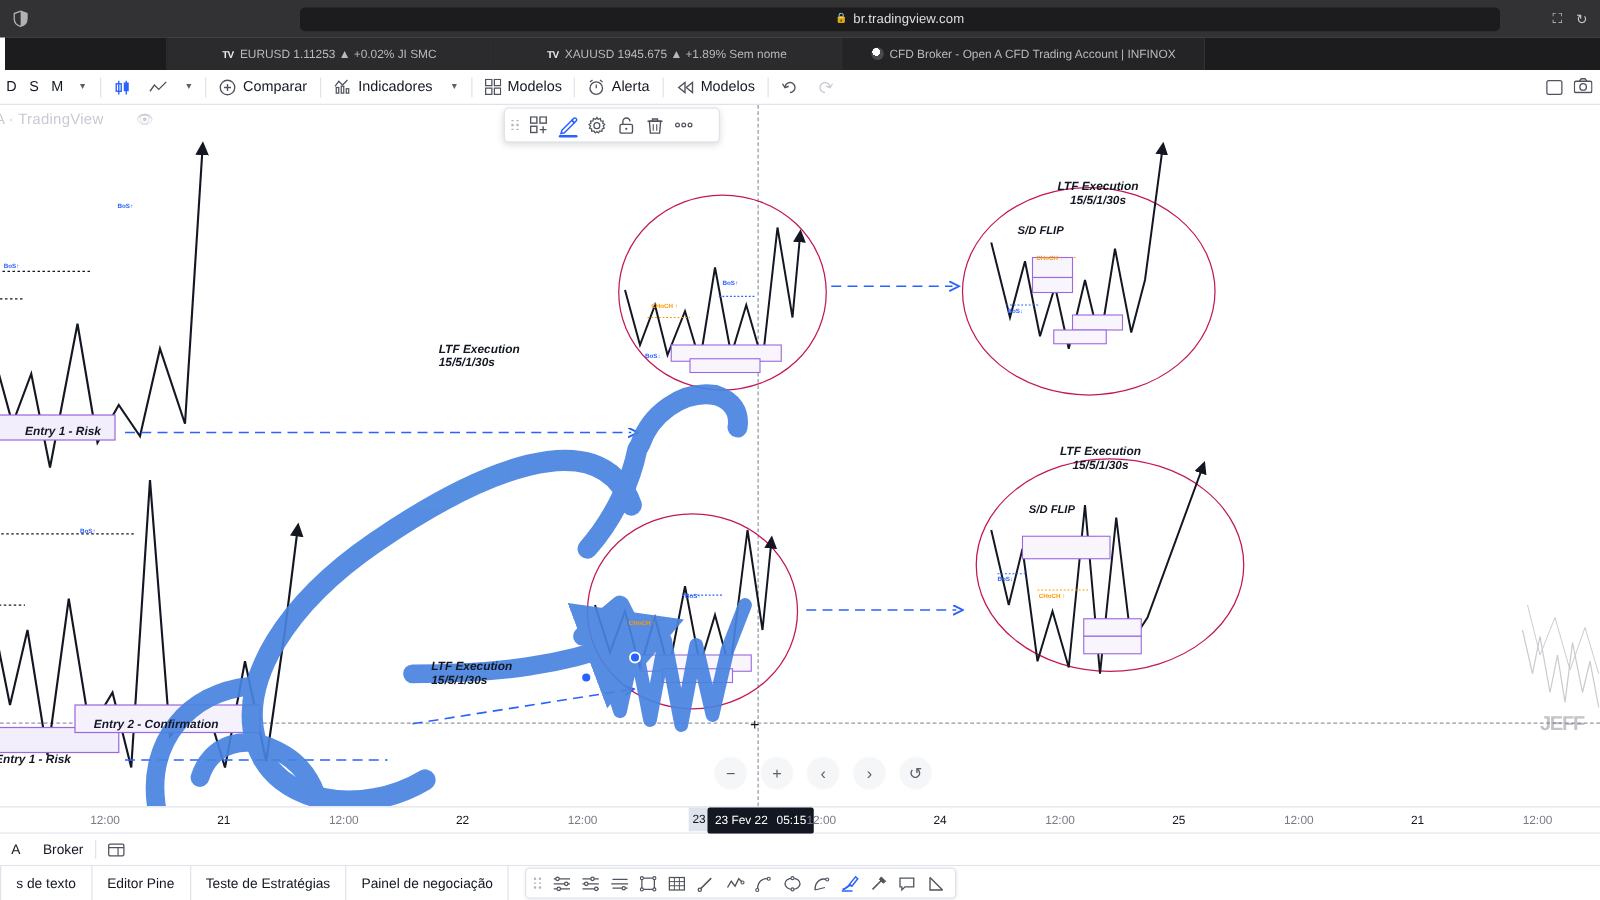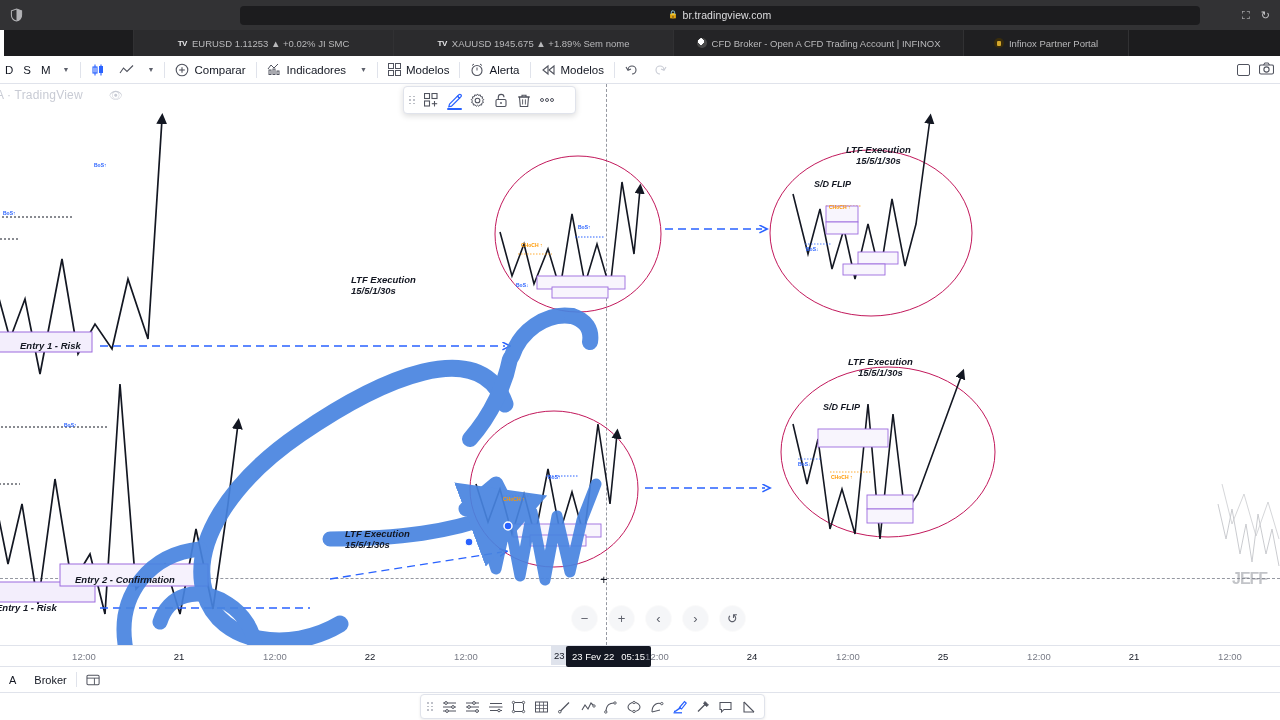--- a/index.html
+++ b/index.html
@@ -190,24 +190,20 @@
       <span>EURUSD 1.11253 ▲ +0.02% JI SMC</span>
     </div>
     <div class="tab t2">
       <span class="tv-ico">TV</span>
       <span>XAUUSD 1945.675 ▲ +1.89% Sem nome</span>
     </div>
     <div class="tab t3">
       <span class="favi inf"></span>
       <span>CFD Broker - Open A CFD Trading Account | INFINOX</span>
     </div>
-    <div class="tab t4">
-      <span class="favi portal"></span>
-      <span>Infinox Partner Portal</span>
-    </div>
     <div class="tab t5"></div>
   </div>
 
   <div class="tv-toolbar">
     <div class="tb-item res">D</div>
     <div class="tb-item res">S</div>
     <div class="tb-item res">M</div>
     <div class="tb-item">
       <span class="caret">▼</span>
     </div>
@@ -566,20 +562,27 @@
     <span class="sb-sep"></span>
     <span class="sb-item">
       <svg width="15" height="14" viewBox="0 0 16 15">
         <rect x="1" y="2.5" width="13" height="10" rx="1.2" fill="none" stroke="#50535e" stroke-width="1.1"></rect>
         <line x1="1" y1="5.5" x2="14" y2="5.5" stroke="#50535e" stroke-width="1"></line>
         <line x1="9" y1="5.5" x2="9" y2="12.5" stroke="#50535e" stroke-width="1"></line>
       </svg>
     </span>
   </div>
 
+  <div class="bottompanel">
+    <span class="bp-tab">s de texto</span>
+    <span class="bp-tab">Editor Pine</span>
+    <span class="bp-tab">Teste de Estratégias</span>
+    <span class="bp-tab">Painel de negociação</span>
+    <span class="bp-spacer"></span>
+  </div>
 
   <div class="draw-tb">
     <span class="grip">
       <i></i>
         <i></i>
         <i></i>
         <i></i>
         <i></i>
         <i></i>
     </span>

